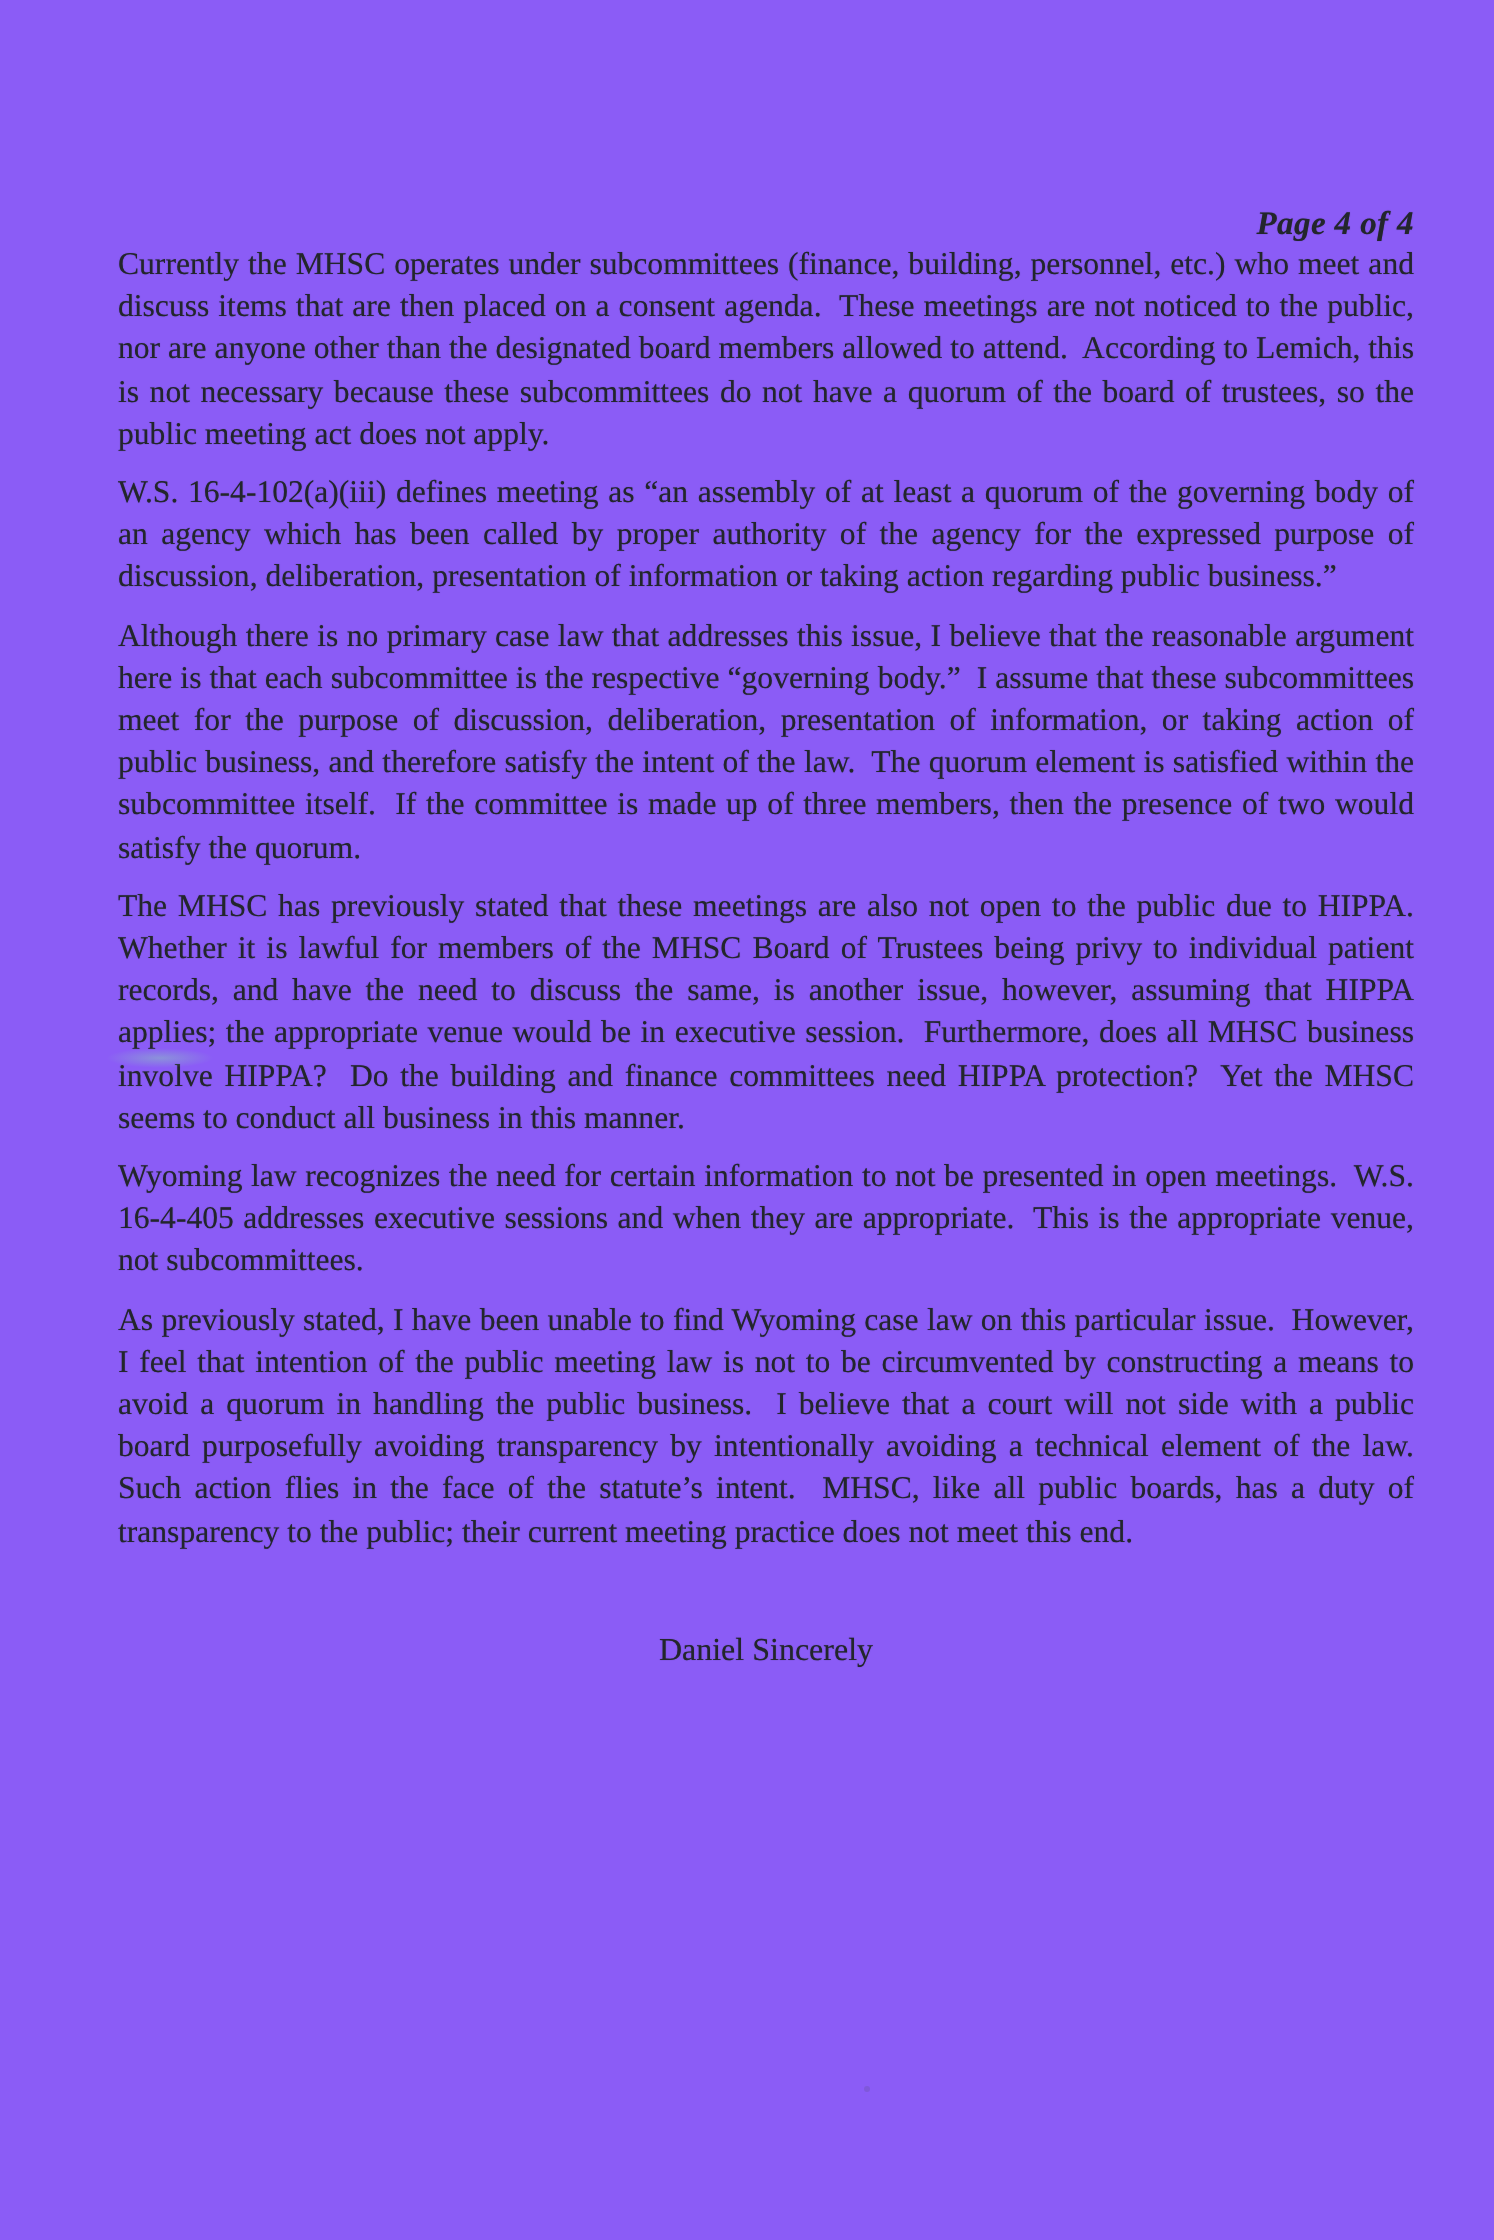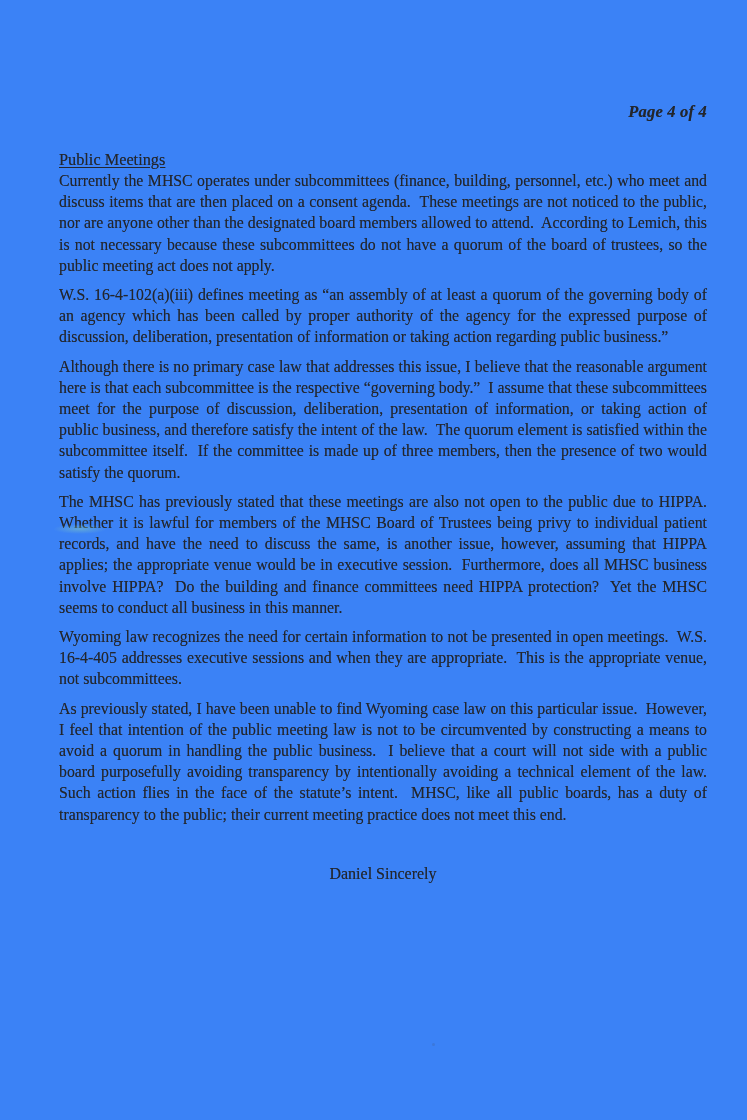--- a/index.html
+++ b/index.html
@@ -5,21 +5,21 @@
   html, body {
     margin: 0;
     padding: 0;
     background: #ffffff;
   }
   .page {
     position: relative;
     width: 747px;
     height: 1120px;
     margin: 0 auto;
-    background: #3b82f6;
+    background: #8b5cf6;
     overflow: hidden;
     font-family: "Liberation Serif", "DejaVu Serif", serif;
     color: #23262c;
     text-shadow: 0 0 0.5px rgba(35, 40, 50, 0.55);
   }
   .content {
     position: absolute;
     left: 59px;
     top: 0;
     width: 648px;
@@ -82,21 +82,20 @@
   }
 </style>
 </head>
 <body>
 
 <div class="page">
   <div class="content">
 
     <div class="page-number">Page 4 of 4</div>
 
-    <div class="heading">Public Meetings</div>
 
     <div class="body-text">
       <p>Currently the MHSC operates under subcommittees (finance, building, personnel, etc.) who meet and discuss items that are then placed on a consent agenda.  These meetings are not noticed to the public, nor are anyone other than the designated board members allowed to attend.  According to Lemich, this is not necessary because these subcommittees do not have a quorum of the board of trustees, so the public meeting act does not apply.</p>
       <p>W.S. 16-4-102(a)(iii) defines meeting as “an assembly of at least a quorum of the governing body of an agency which has been called by proper authority of the agency for the expressed purpose of discussion, deliberation, presentation of information or taking action regarding public business.”</p>
       <p>Although there is no primary case law that addresses this issue, I believe that the reasonable argument here is that each subcommittee is the respective “governing body.”  I assume that these subcommittees meet for the purpose of discussion, deliberation, presentation of information, or taking action of public business, and therefore satisfy the intent of the law.  The quorum element is satisfied within the subcommittee itself.  If the committee is made up of three members, then the presence of two would satisfy the quorum.</p>
       <p>The MHSC has previously stated that these meetings are also not open to the public due to HIPPA.  Whether it is lawful for members of the MHSC Board of Trustees being privy to individual patient records, and have the need to discuss the same, is another issue, however, assuming that HIPPA applies; the appropriate venue would be in executive session.  Furthermore, does all MHSC business involve HIPPA?  Do the building and finance committees need HIPPA protection?  Yet the MHSC seems to conduct all business in this manner.</p>
       <p>Wyoming law recognizes the need for certain information to not be presented in open meetings.  W.S. 16-4-405 addresses executive sessions and when they are appropriate.  This is the appropriate venue, not subcommittees.</p>
       <p>As previously stated, I have been unable to find Wyoming case law on this particular issue.  However, I feel that intention of the public meeting law is not to be circumvented by constructing a means to avoid a quorum in handling the public business.  I believe that a court will not side with a public board purposefully avoiding transparency by intentionally avoiding a technical element of the law.  Such action flies in the face of the statute’s intent.  MHSC, like all public boards, has a duty of transparency to the public; their current meeting practice does not meet this end.</p>
     </div>
 

